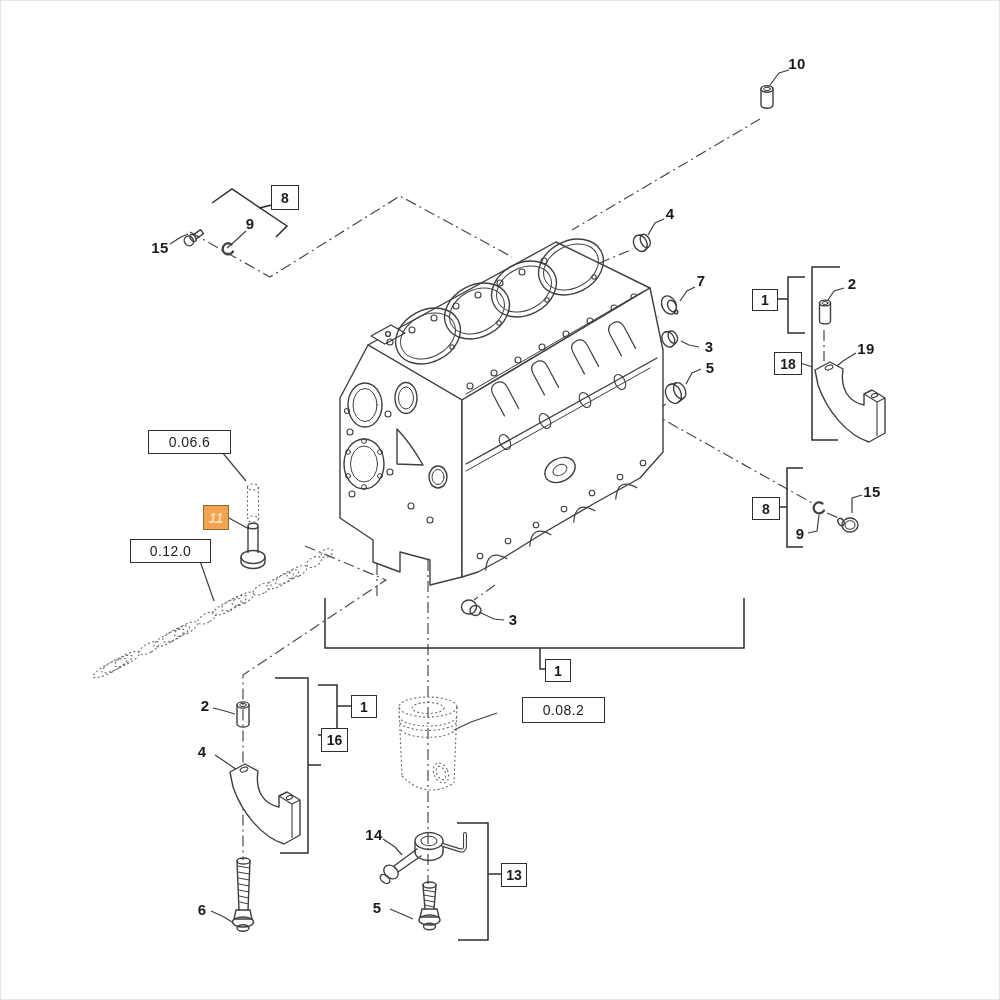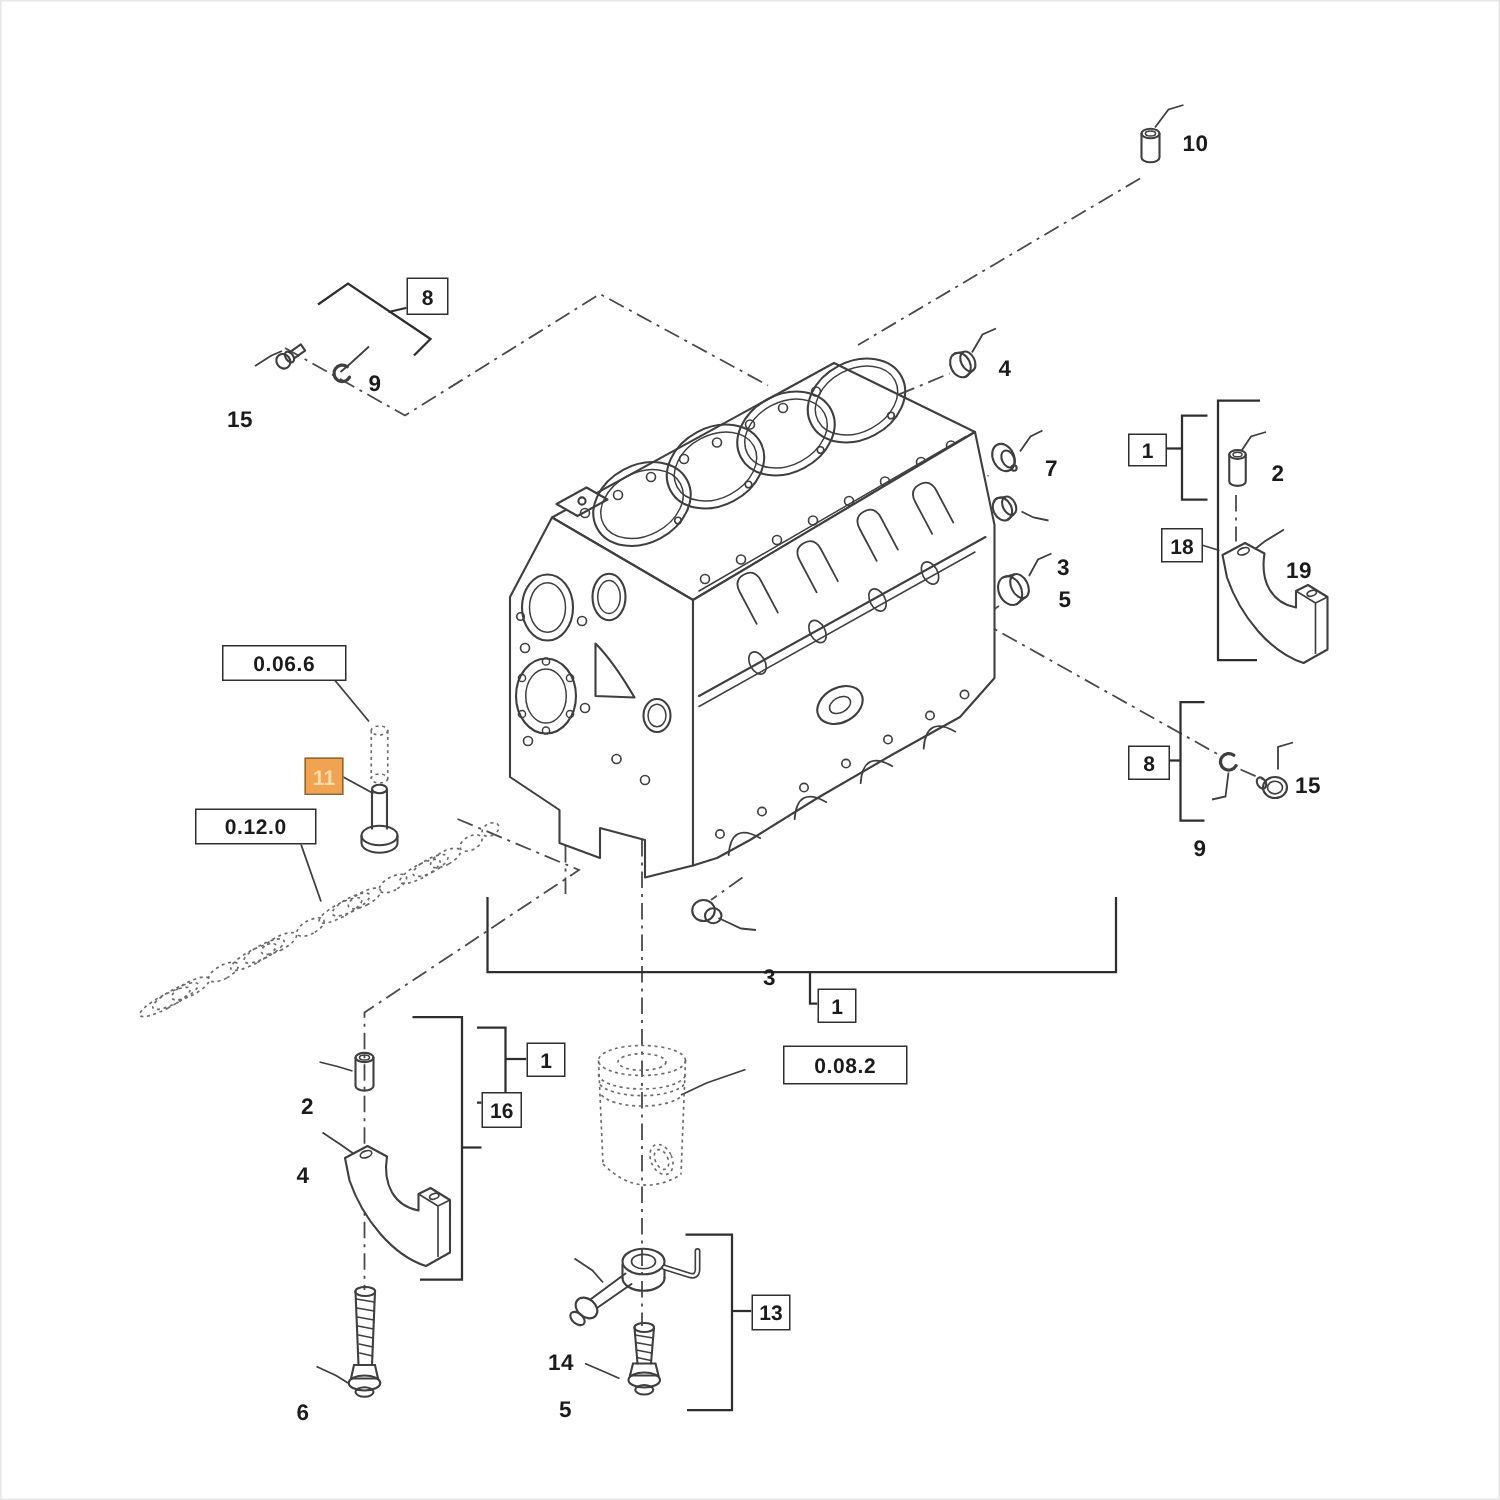--- a/index.html
+++ b/index.html
@@ -1,28 +1,28 @@
 <!DOCTYPE html>
 <html><head>
 <meta charset="utf-8">
 <style>
   html,body{margin:0;padding:0;background:#ffffff;}
   .stage{position:relative;width:1000px;height:1000px;background:#ffffff;overflow:hidden;
          font-family:"Liberation Sans",sans-serif;box-shadow:inset 0 0 0 1px #e6e6e6;}
   .stage svg{position:absolute;left:0;top:0;}
   .num{position:absolute;transform:translate(-50%,-50%);font-size:15px;font-weight:600;
-       color:#1b1b1b;letter-spacing:.3px;white-space:nowrap;margin-top:33px;}
+       color:#1b1b1b;letter-spacing:.3px;white-space:nowrap;}
   .gbox{position:absolute;display:flex;align-items:center;justify-content:center;
         border:1.6px solid #2e2e2e;background:#fff;font-size:14px;font-weight:600;color:#1b1b1b;}
   .refbox{position:absolute;display:flex;align-items:center;justify-content:center;
-        border:1.5px solid #2e2e2e;background:#fff;font-size:14px;font-weight:700;
+        border:1.5px solid #2e2e2e;background:#fff;font-size:14px;font-weight:400;
         color:#1b1b1b;letter-spacing:.4px;}
   .hbox{position:absolute;display:flex;align-items:center;justify-content:center;
         background:#f2a351;border:1.2px solid #8d6a33;font-size:14px;font-weight:700;
-        color:#f9ddae;}
+        color:#f9ddae;font-style:italic;}
 </style>
 </head>
 <body>
 
 <div class="stage">
 
 <svg width="1000" height="1000" viewBox="0 0 1000 1000">
 
   <g fill="none" stroke="#4a4a4a" stroke-width="1.2" stroke-dasharray="11 4 2 4">
     <polyline points="760,119 572,230"></polyline>
@@ -338,21 +338,21 @@
 <div class="num" style="left:709px;top:346px">3</div>
 <div class="num" style="left:710px;top:367px">5</div>
 <div class="num" style="left:852px;top:283px">2</div>
 <div class="num" style="left:866px;top:348px">19</div>
 <div class="num" style="left:872px;top:491px">15</div>
 <div class="num" style="left:800px;top:533px">9</div>
 <div class="num" style="left:513px;top:619px">3</div>
 <div class="num" style="left:205px;top:705px">2</div>
 <div class="num" style="left:202px;top:751px">4</div>
 <div class="num" style="left:202px;top:909px">6</div>
-<div class="num" style="left:374px;top:876px">14</div>
+<div class="num" style="left:374px;top:834px">14</div>
 <div class="num" style="left:377px;top:907px">5</div>
 
 <div class="gbox" style="left:271px;top:185px;width:26px;height:23px">8</div>
 <div class="gbox" style="left:752px;top:289px;width:24px;height:20px">1</div>
 <div class="gbox" style="left:774px;top:352px;width:26px;height:21px">18</div>
 <div class="gbox" style="left:752px;top:497px;width:26px;height:21px">8</div>
 <div class="gbox" style="left:545px;top:659px;width:24px;height:21px">1</div>
 <div class="gbox" style="left:351px;top:695px;width:24px;height:21px">1</div>
 <div class="gbox" style="left:321px;top:728px;width:25px;height:22px">16</div>
 <div class="gbox" style="left:501px;top:863px;width:24px;height:22px">13</div>

